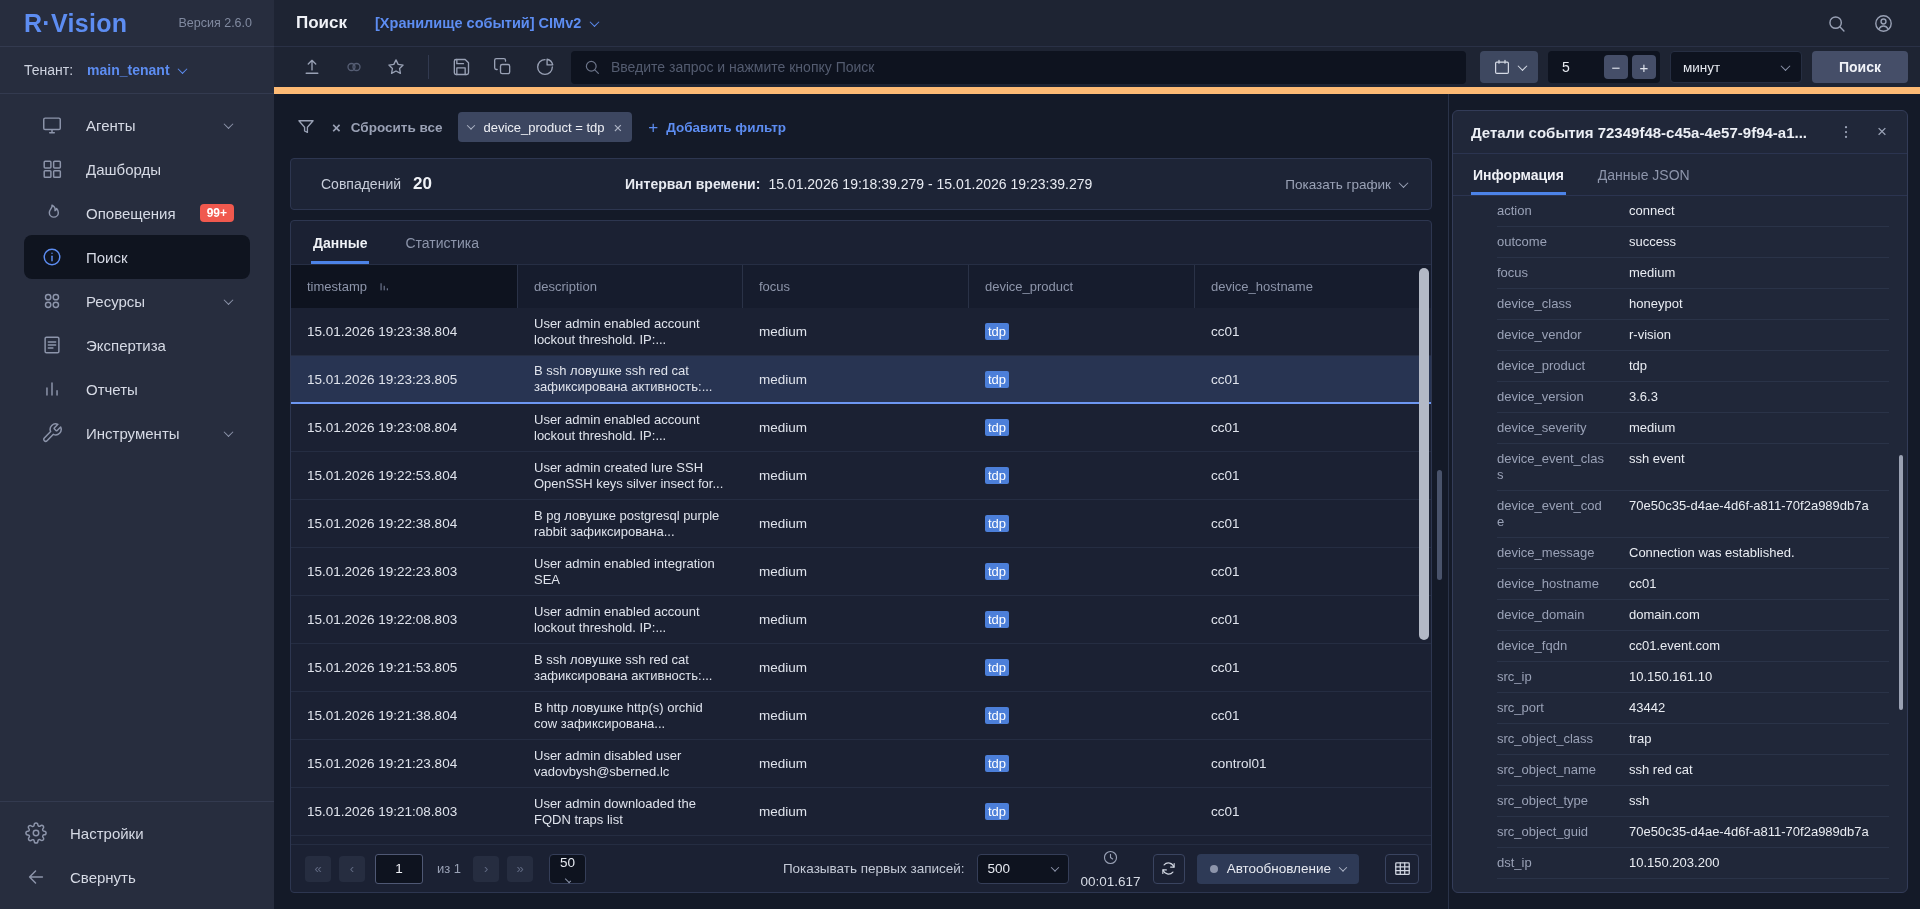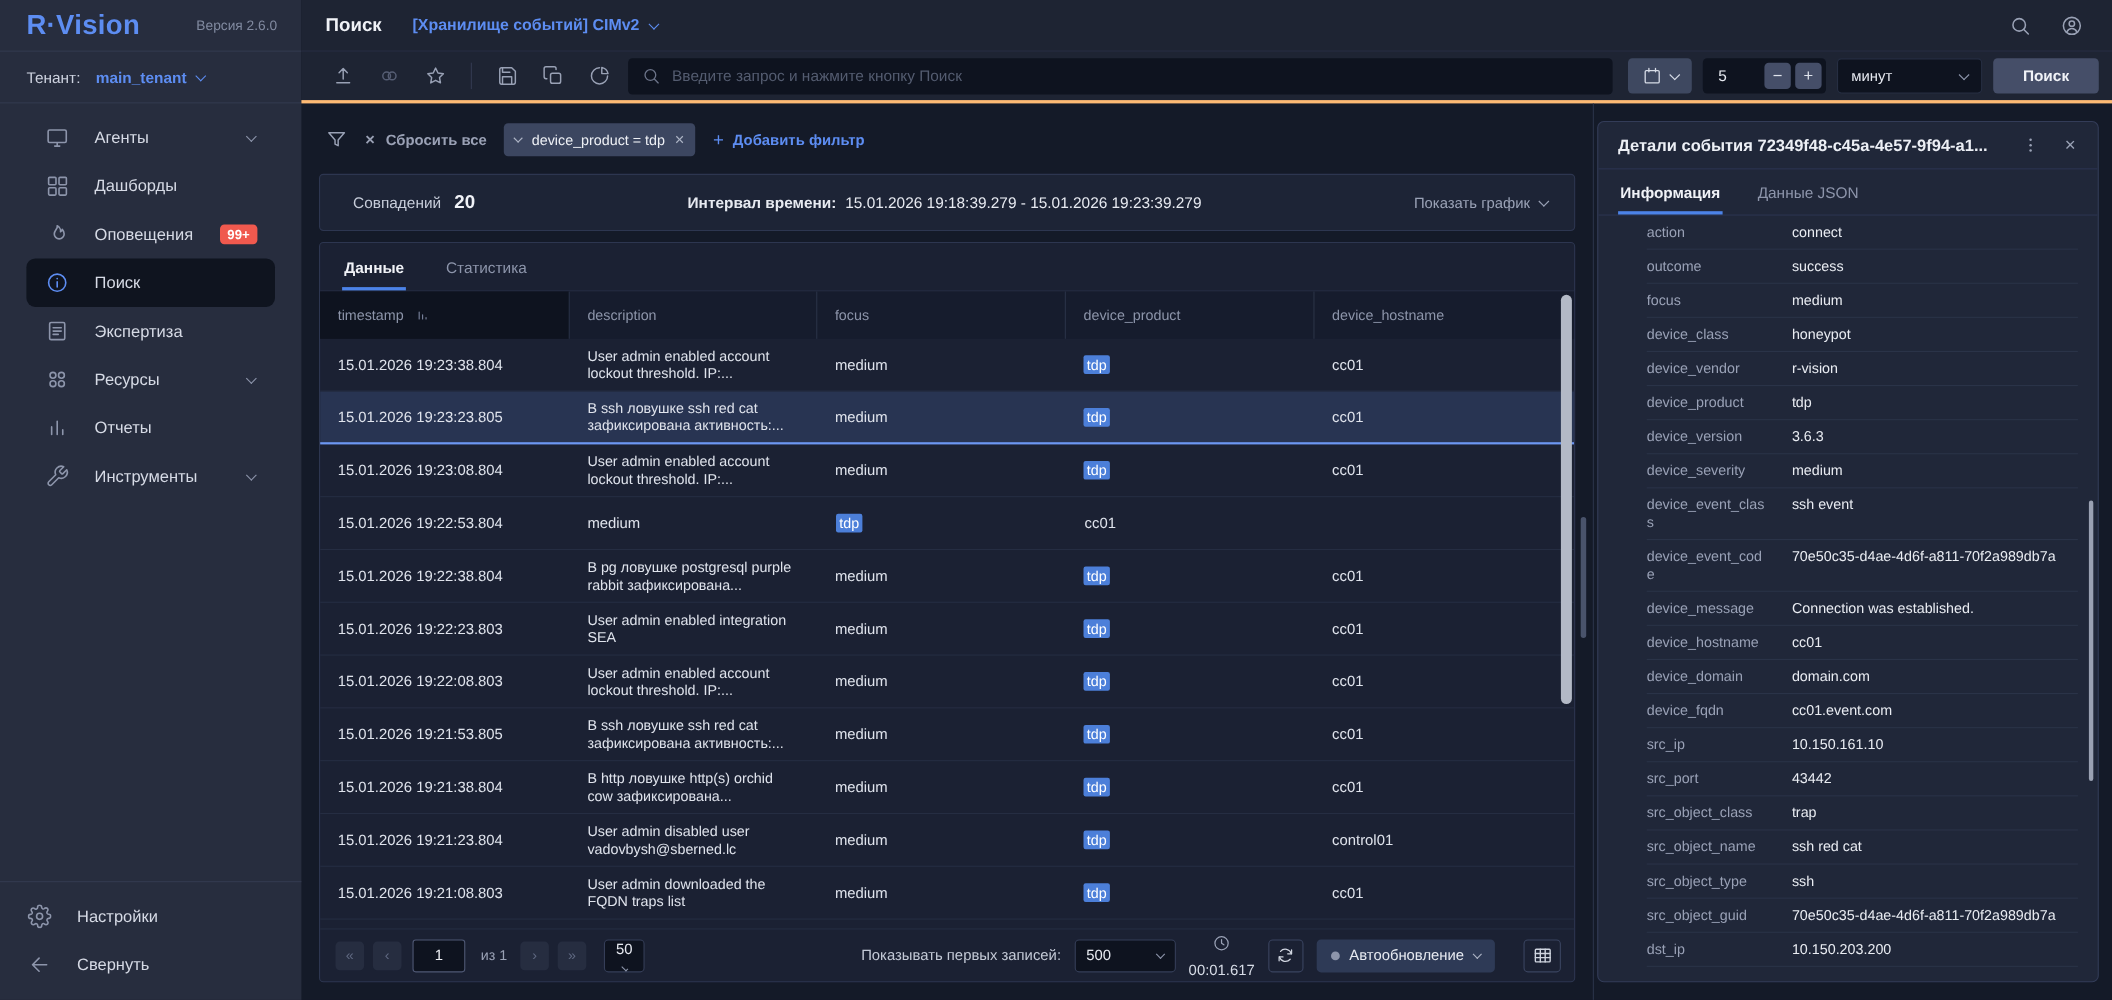--- a/index.html
+++ b/index.html
@@ -30,21 +30,21 @@
   .sidebar-bottom { border-top:1px solid #333a4f; padding:9px 8px 10px; }
 
   
   .main { flex:1; display:flex; flex-direction:column; min-width:0; }
   .topbar { height:47px; background:#1e2433; border-bottom:1px solid #2a3146; display:flex; align-items:center; padding:0 26px 0 22px; }
   .page-title { font-size:17px; font-weight:bold; color:#f0f2f7; margin-right:28px; }
   .storage-sel { color:#5d8df2; font-weight:bold; font-size:14.5px; display:flex; align-items:center; gap:10px; cursor:pointer; }
   .topbar-icons { margin-left:auto; display:flex; gap:26px; color:#99a1b5; }
   .tb-ic { width:21px; height:21px; cursor:pointer; }
 
-  .toolbar { height:47px; background:#1e2433; border-bottom:3px solid #fdba74; display:flex; align-items:center; padding:0 12px 0 22px; gap:10px; }
+  .toolbar { height:47px; background:#1e2433; border-bottom:7px solid #fdba74; display:flex; align-items:center; padding:0 12px 0 22px; gap:10px; }
   .tool-btn { width:32px; height:32px; display:flex; align-items:center; justify-content:center; color:#99a1b5; border-radius:4px; cursor:pointer; flex:none; }
   .tool-btn.dim { color:#565e74; }
   .v-sep { width:1px; height:24px; background:#323a50; margin:0 6px; flex:none; }
   .search-box { flex:1; height:33px; background:#0e131f; border-radius:4px; display:flex; align-items:center; padding:0 12px; gap:10px; min-width:0; }
   .search-box .mag { width:18px; height:18px; color:#6c7489; flex:none; }
   .search-box input { flex:1; background:transparent; border:none; outline:none; color:#e7eaf1; font-size:14px; font-family:inherit; }
   .search-box input::placeholder { color:#545c70; }
   .cal-btn { width:58px; height:32px; background:#3e4860; border-radius:4px; display:flex; align-items:center; justify-content:center; gap:8px; color:#d6dbe6; cursor:pointer; margin-left:4px; flex:none; }
   .num-group { width:112px; height:32px; background:#0e131f; border-radius:4px; display:flex; align-items:center; padding:0 4px 0 14px; gap:4px; flex:none; }
   .num-val { flex:1; font-size:14px; color:#e7eaf1; }
@@ -183,37 +183,37 @@
             <circle cx="12" cy="12" r="8.5"></circle>
             <path d="M12 11.2v5"></path>
             <path d="M12 7.8v.2"></path>
           </svg>
         </span>
       <span>Поиск</span>
     </div>
     <div class="m-item">
       <span class="mi">
           <svg class="ic" viewBox="0 0 24 24">
-            <rect x="4.5" y="3.5" width="15" height="17" rx="1.5"></rect>
-            <path d="M8 8.7h8M8 12h8M8 15.3h5"></path>
-          </svg>
-        </span>
-      <span>Экспертиза</span>
-    </div>
-    <div class="m-item">
-      <span class="mi">
-          <svg class="ic" viewBox="0 0 24 24">
             <circle cx="7.8" cy="7.8" r="2.9"></circle>
             <circle cx="16.2" cy="7.8" r="2.9"></circle>
             <circle cx="7.8" cy="16.2" r="2.9"></circle>
             <circle cx="16.2" cy="16.2" r="2.9"></circle>
           </svg>
         </span>
       <span>Ресурсы</span>
       <span class="chev m-chev"></span>
+    </div>
+    <div class="m-item">
+      <span class="mi">
+          <svg class="ic" viewBox="0 0 24 24">
+            <rect x="4.5" y="3.5" width="15" height="17" rx="1.5"></rect>
+            <path d="M8 8.7h8M8 12h8M8 15.3h5"></path>
+          </svg>
+        </span>
+      <span>Экспертиза</span>
     </div>
     <div class="m-item">
       <span class="mi">
           <svg class="ic" viewBox="0 0 24 24">
             <path d="M6.5 18.5v-7.5M12 18.5V5.5M17.5 18.5v-4.5"></path>
           </svg>
         </span>
       <span>Отчеты</span>
     </div>
     <div class="m-item">
@@ -427,20 +427,23 @@
               </div>
               <div class="td c-focus">medium</div>
               <div class="td c-prod">
                 <span class="hl">tdp</span>
               </div>
               <div class="td c-host">cc01</div>
             </div>
 
             <div class="trow">
               <div class="td c-ts">15.01.2026 19:22:53.804</div>
+              <div class="td c-desc">
+                <span class="desc-clip">User admin created lure SSH OpenSSH keys silver insect for...</span>
+              </div>
               <div class="td c-focus">medium</div>
               <div class="td c-prod">
                 <span class="hl">tdp</span>
               </div>
               <div class="td c-host">cc01</div>
             </div>
 
             <div class="trow">
               <div class="td c-ts">15.01.2026 19:22:38.804</div>
               <div class="td c-desc">

